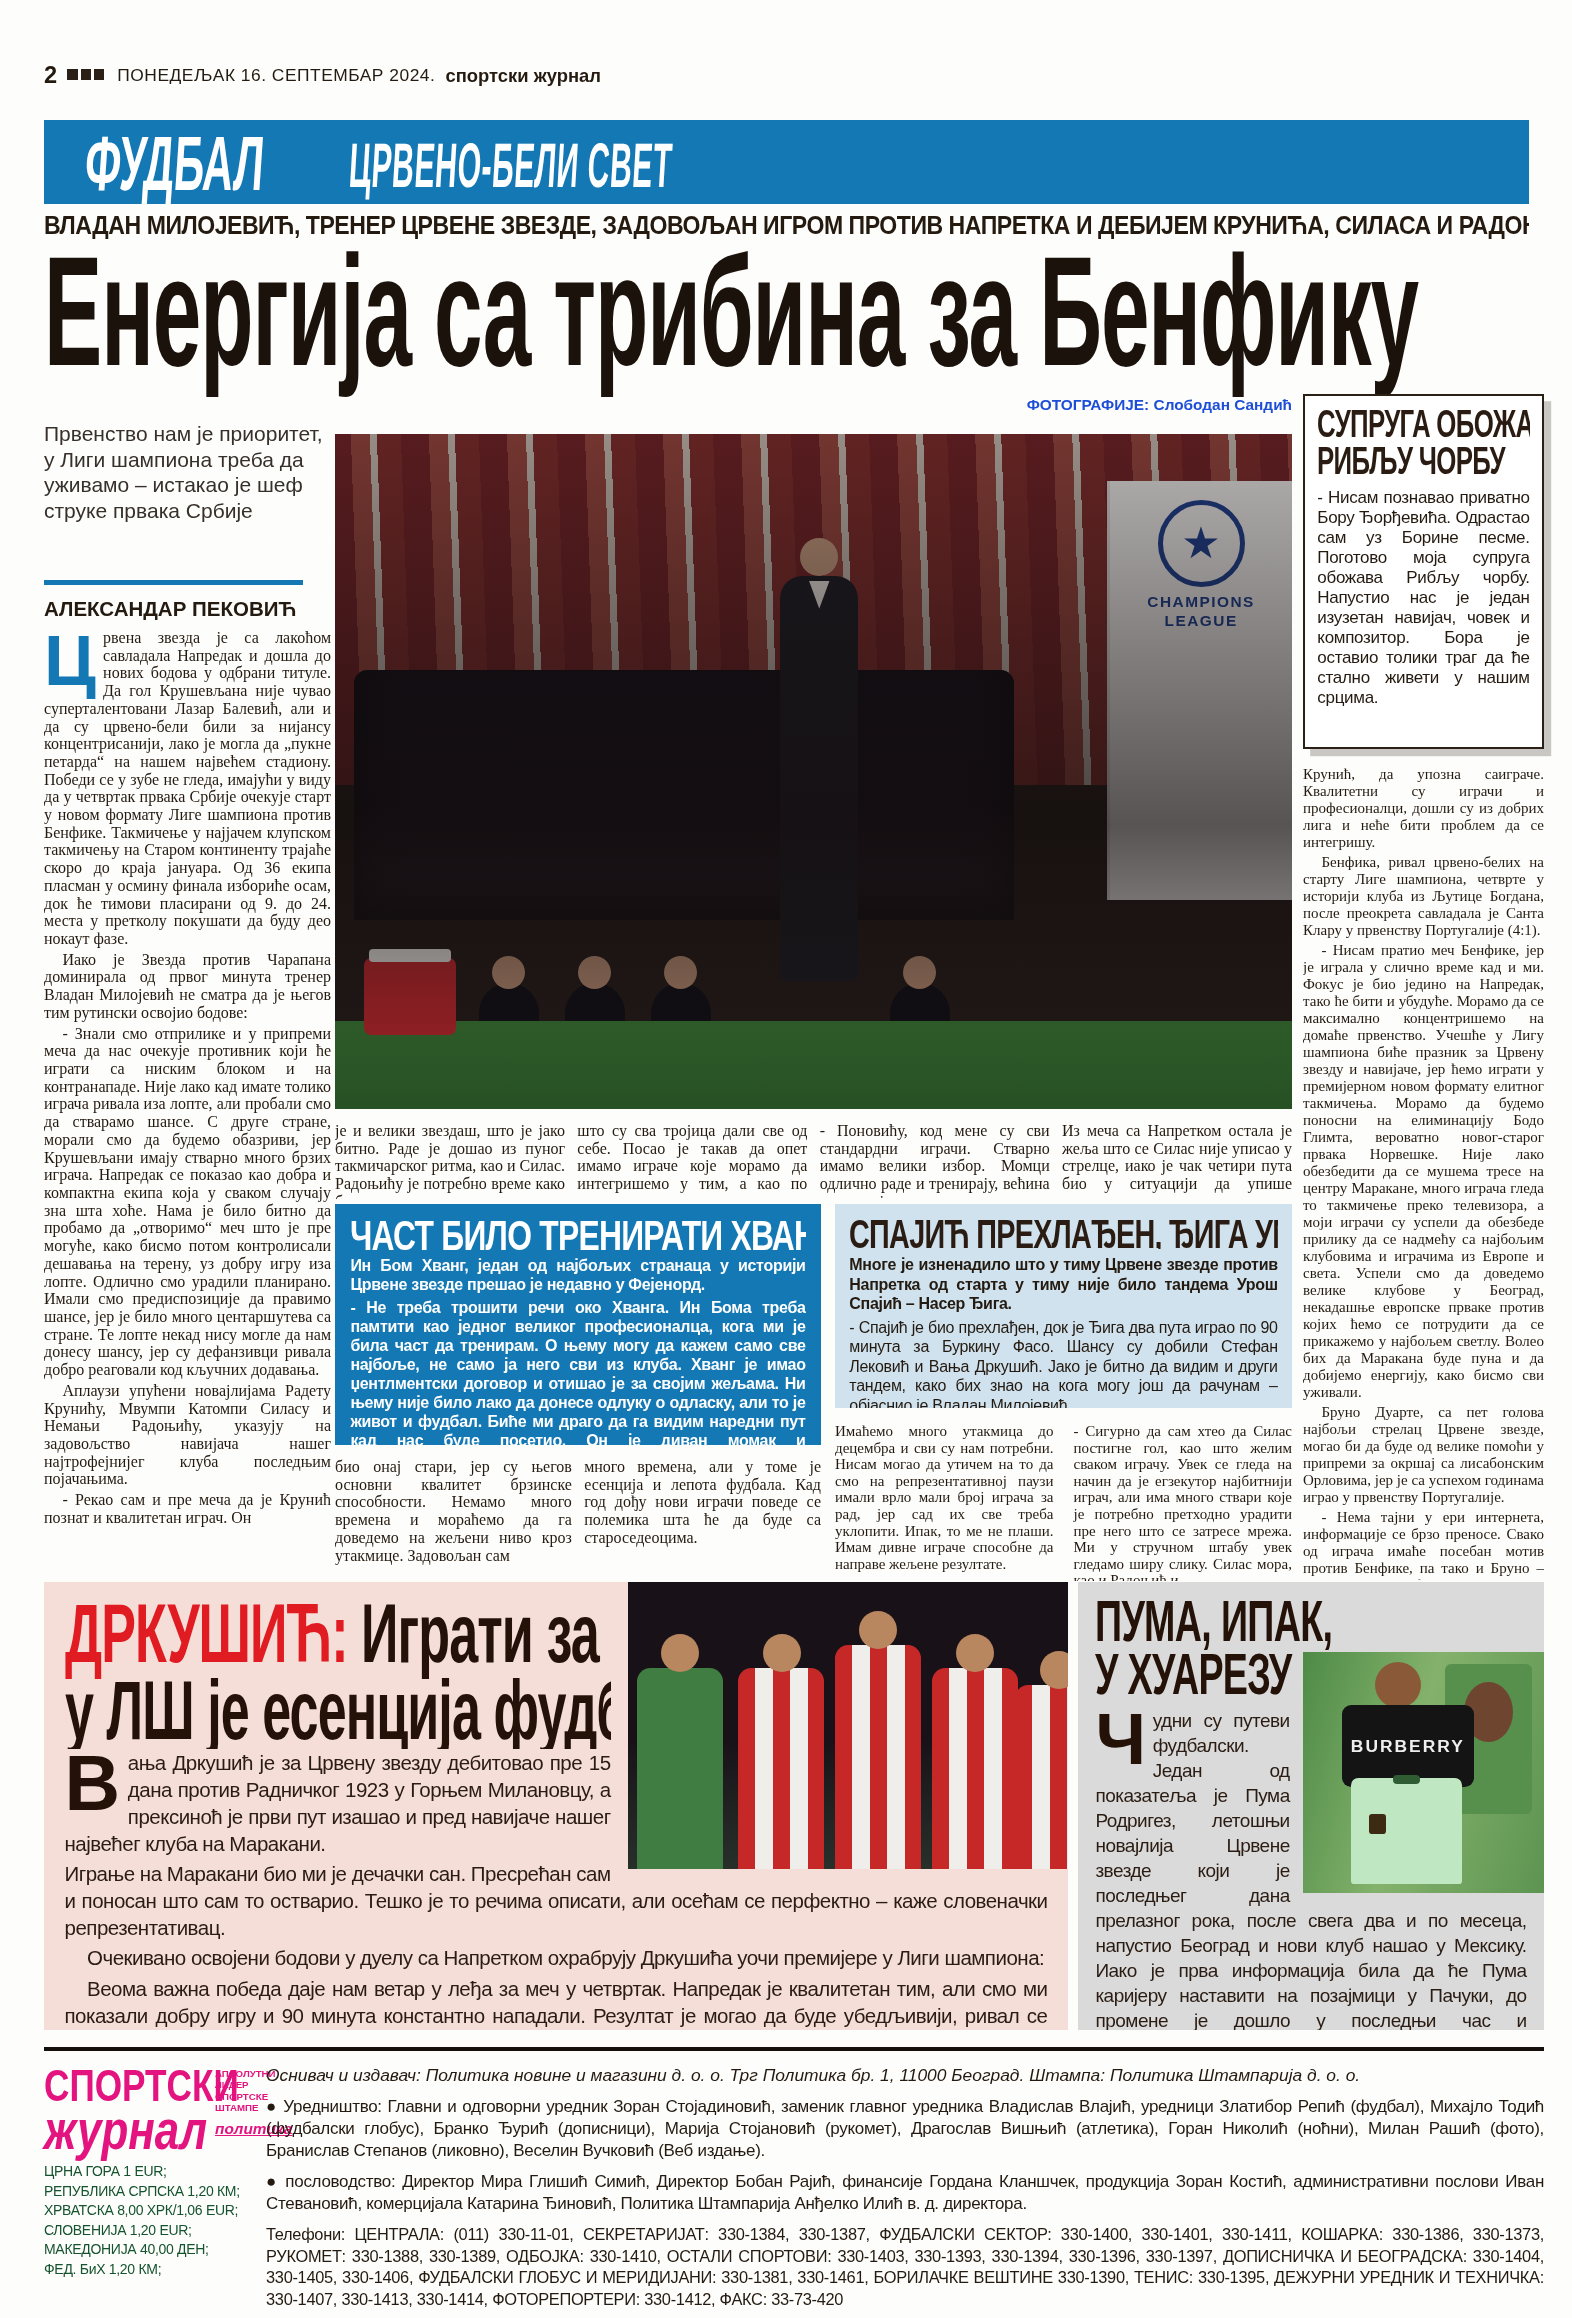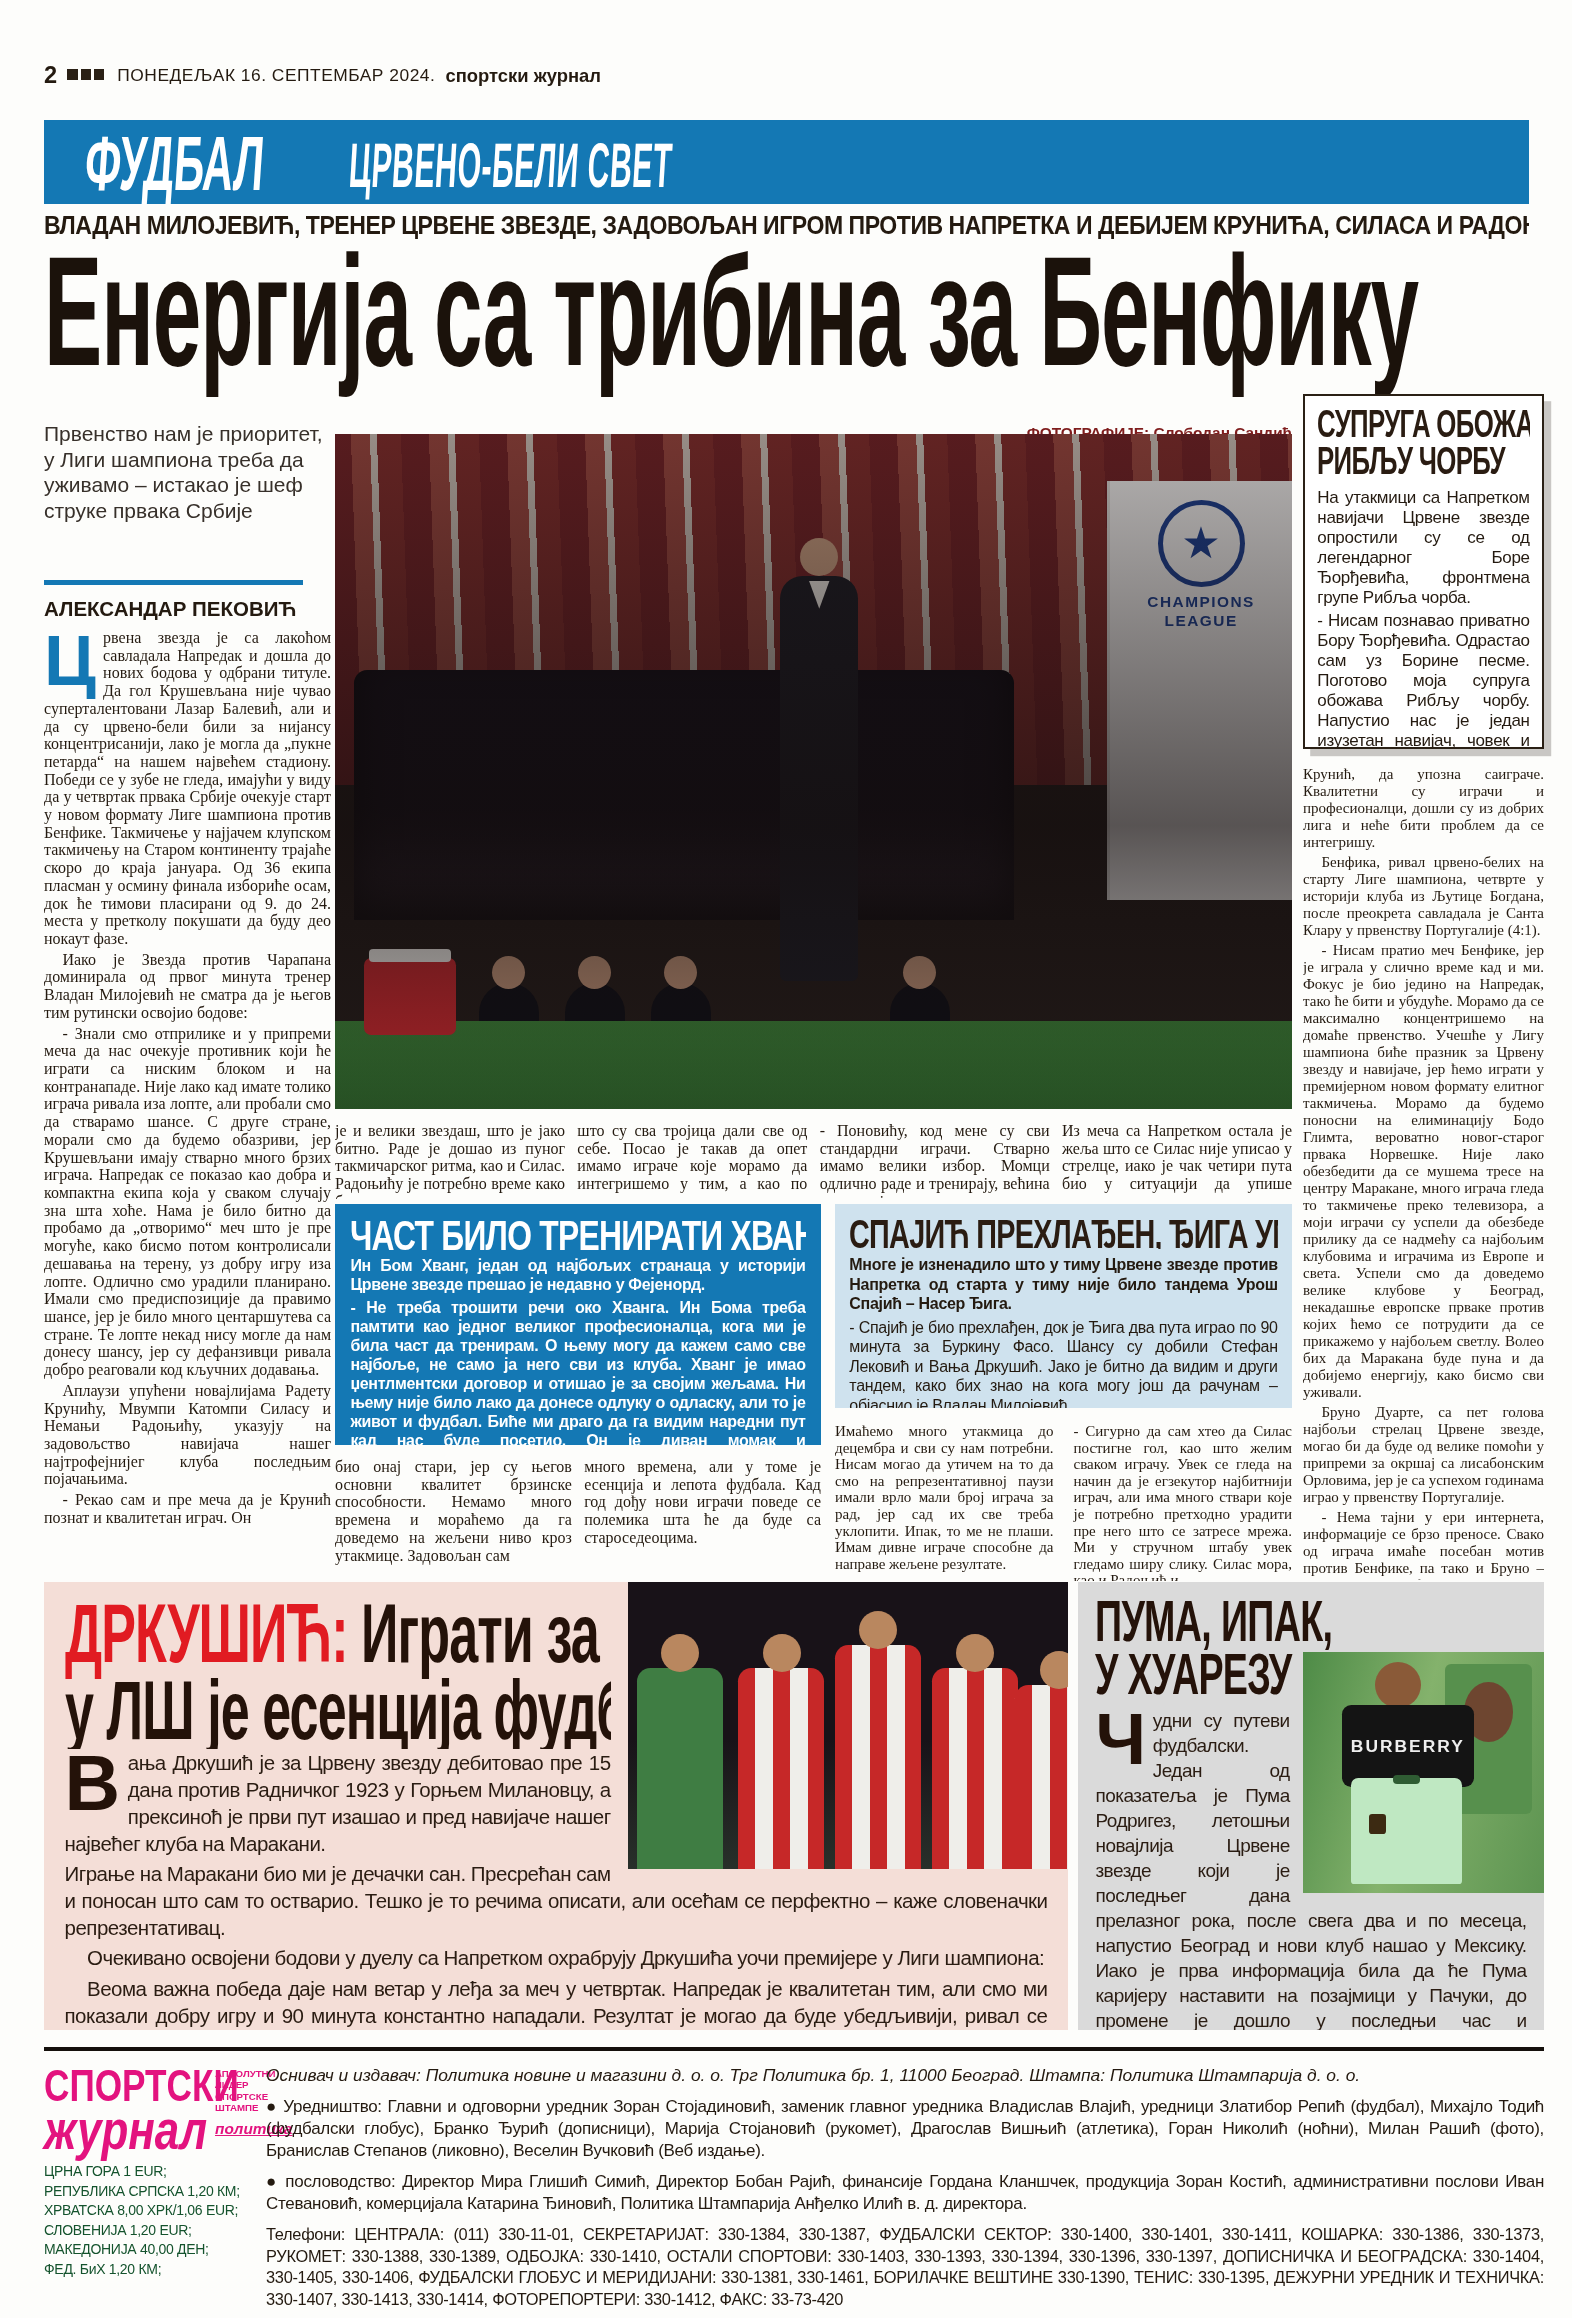--- a/index.html
+++ b/index.html
@@ -21,21 +21,21 @@
         color:#fff;transform:scaleX(.55) skewX(-7deg);transform-origin:0 0;white-space:nowrap;}
   .bsub{position:absolute;left:307px;top:14.3px;font:600 63px/63px "Liberation Sans",sans-serif;
         color:#fff;transform:scaleX(.48) skewX(-7deg);transform-origin:0 0;white-space:nowrap;letter-spacing:1px;}
   
   .kicker{left:44px;top:211px;width:1485px;height:32px;overflow:hidden;}
   .kicker span{display:inline-block;font:700 25.6px/29px "Liberation Sans",sans-serif;white-space:nowrap;
         transform:scaleX(.9);transform-origin:0 0;letter-spacing:-0.5px;color:#241a10;}
   .headline{left:44px;top:231px;width:1485px;height:169px;overflow:hidden;}
   .headline span{display:inline-block;font:700 156px/161px "Liberation Sans",sans-serif;white-space:nowrap;
         transform:scaleX(.56);transform-origin:0 0;letter-spacing:-2px;color:#1b120b;}
-  .credit{left:871px;top:424px;width:421px;text-align:right;font:700 15.4px "Liberation Sans",sans-serif;color:#7f1d1d;}
+  .credit{left:871px;top:396px;width:421px;text-align:right;font:700 15.4px "Liberation Sans",sans-serif;color:#1d4ed8;}
   
   .standfirst{left:44px;top:421px;width:287px;font:400 21px/25.6px "Liberation Sans",sans-serif;color:#37302a;}
   .bluerule{left:44px;top:580px;width:259px;height:5.1px;background:#1478b4;}
   .byline{left:44px;top:597px;font:700 20.5px "Liberation Sans",sans-serif;color:#241a10;}
   .leftbody{left:44px;top:629px;width:287px;height:950px;overflow:hidden;font-size:16px;line-height:17.7px;}
   .dropcap{float:left;font:700 71px/57px "Liberation Sans",sans-serif;color:#1478b4;padding:3.1px 7.2px 0 0;}
   
   .photo{left:335px;top:434px;width:957px;height:675px;background:#241c1a;overflow:hidden;}
   .ph-seats{position:absolute;left:0;right:0;top:0;height:52%;
      background:repeating-linear-gradient(88deg,#6e2125 0 28px,#93433c 28px 47px,#c3b8af 47px 54px,#7c2b2a 54px 78px);}
@@ -211,21 +211,20 @@
   </div>
   <div class="abs afterspajic just">
     <p>Имаћемо много утакмица до децембра и сви су нам потребни. Нисам могао да утичем на то да смо на репрезентативној паузи имали врло мали број играча за рад, јер сад их све треба уклопити. Ипак, то ме не плаши. Имам дивне играче способне да направе жељене резултате.</p>
     <p>- Сигурно да сам хтео да Силас постигне гол, као што желим сваком играчу. Увек се гледа на начин да је егзекутор најбитнији играч, али има много ствари које је потребно претходно урадити пре него што се затресе мрежа. Ми у стручном штабу увек гледамо ширу слику. Силас мора, као и Радоњић и</p>
   </div>
 
   <div class="abs sidebox">
     <div class="sidebox-title"><span>СУПРУГА ОБОЖАВА</span></div>
     <div class="sidebox-title"><span>РИБЉУ ЧОРБУ</span></div>
     <div class="sidebox-body just">
-      <p>На утакмици са Напретком навијачи Црвене звезде опростили су се од легендарног Боре Ђорђевића, фронтмена групе Рибља чорба.</p>
       <p>- Нисам познавао приватно Бору Ђорђевића. Одрастао сам уз Борине песме. Поготово моја супруга обожава Рибљу чорбу. Напустио нас је један изузетан навијач, човек и композитор. Бора је оставио толики траг да ће стално живети у нашим срцима.</p>
     </div>
   </div>
   <div class="abs sidebody just">
     <p>Крунић, да упозна саиграче. Квалитетни су играчи и професионалци, дошли су из добрих лига и неће бити проблем да се интегришу.</p>
     <p class="ind">Бенфика, ривал црвено-белих на старту Лиге шампиона, четврте у историји клуба из Љутице Богдана, после преокрета савладала је Санта Клару у првенству Португалије (4:1).</p>
     <p class="ind">- Нисам пратио меч Бенфике, јер је играла у слично време кад и ми. Фокус је био једино на Напредак, тако ће бити и убудуће. Морамо да се максимално концентришемо на домаће првенство. Учешће у Лигу шампиона биће празник за Црвену звезду и навијаче, јер ћемо играти у премијерном новом формату елитног такмичења. Морамо да будемо поносни на елиминацију Бодо Глимта, вероватно новог-старог првака Норвешке. Није лако обезбедити да се мушема тресе на центру Маракане, много играча гледа то такмичење преко телевизора, а моји играчи су успели да обезбеде прилику да се надмећу са најбољим клубовима и играчима из Европе и света. Успели смо да доведемо велике клубове у Београд, некадашње европске прваке против којих ћемо се потрудити да се прикажемо у најбољем светлу. Волео бих да Маракана буде пуна и да добијемо енергију, како бисмо сви уживали.</p>
     <p class="ind">Бруно Дуарте, са пет голова најбољи стрелац Црвене звезде, могао би да буде од велике помоћи у припреми за окршај са лисабонским Орловима, јер је са успехом годинама играо у првенству Португалије.</p>
     <p class="ind">- Нема тајни у ери интернета, информације се брзо преносе. Свако од играча имаће посебан мотив против Бенфике, па тако и Бруно – уверава Милојевић.</p>
   </div>

